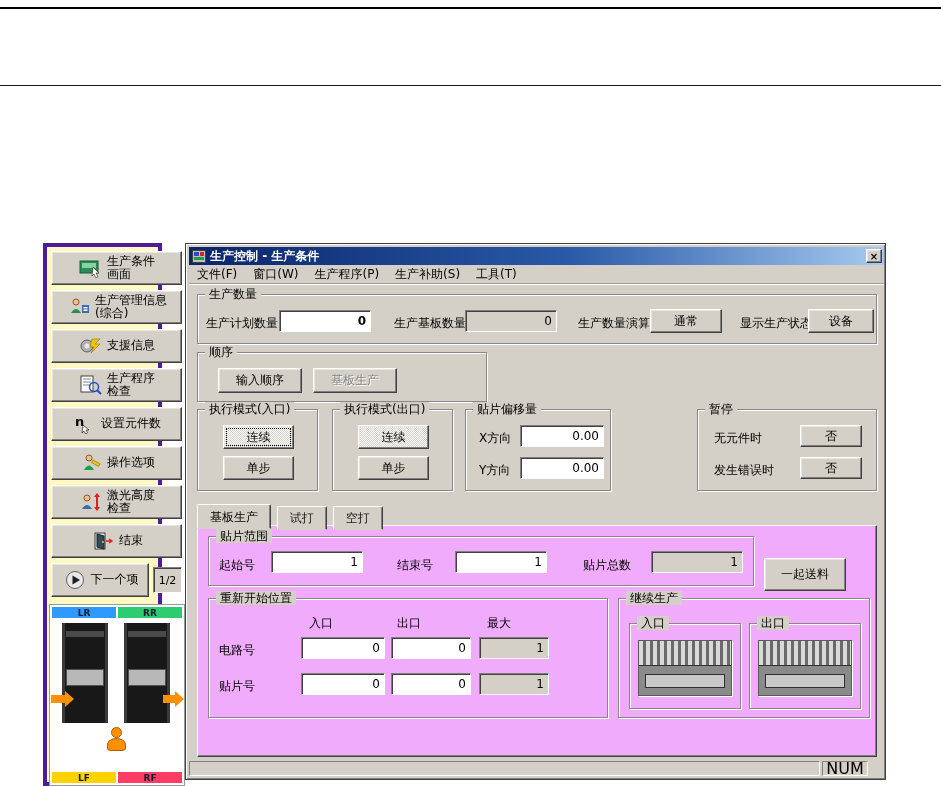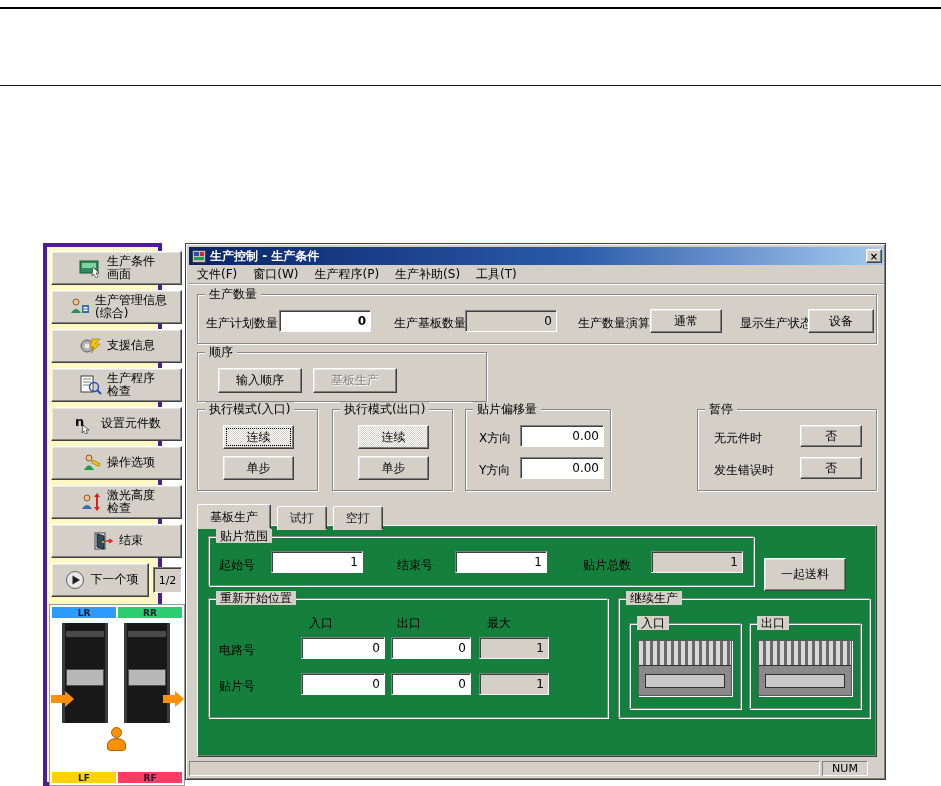--- a/index.html
+++ b/index.html
@@ -69,26 +69,26 @@
   .close-btn { position:absolute; right:2px; top:2px; width:16px; height:14px;
                color:#000; font-size:10px; line-height:11px; font-weight:bold; }
   .menubar { position:absolute; left:3px; top:21px; width:695px; height:19px;
              display:flex; align-items:center; border-bottom:1px solid #9a9a9a; box-shadow:0 1px 0 #fff; }
   .menubar span { padding:2px 8px; cursor:pointer; }
 
   .tab { display:inline-block; padding:3px 12px 2px; background:#d4d0c8; cursor:pointer;
          border:1px solid; border-color:#fff #404040 #d4d0c8 #fff; border-radius:2px 2px 0 0; margin-right:2px; }
   .tab.active { position:relative; top:-1px; padding-top:4px; z-index:3; box-shadow:inset -1px 0 0 #808080; }
   .tab.back { color:#202020; box-shadow:inset -1px 0 0 #808080; }
-  .panel { position:absolute; background:#15803d; border:1px solid; border-color:#fff #404040 #404040 #fff;
+  .panel { position:absolute; background:#f0abfc; border:1px solid; border-color:#fff #404040 #404040 #fff;
            box-shadow: inset -1px -1px 0 #808080; z-index:2;text-align:center; }
 
   .statusbar { position:absolute; left:3px; bottom:3px; width:695px; height:17px;
                display:flex; gap:2px; align-items:stretch; padding-top:2px; }
-  .status-cell { border:1px solid; border-color:#808080 #fff #fff #808080; font-size:11px;
+  .status-cell { border:1px solid; border-color:#808080 #fff #fff #808080; font-size:16px;
                  display:flex; align-items:center; justify-content:center;text-align:center; }
 
   .feeder-img { position:absolute; border:1px solid #5a5a5a; background:#606060; box-shadow:1px 1px 0 #fff; }
   .feeder-slots { height:46%; background:repeating-linear-gradient(90deg,#d8d8d8 0 4px,#6a6a6a 4px 7px);
                   border-bottom:1px solid #303030; }
   .feeder-belt { height:54%; background:#8a8a8a; position:relative; }
   .feeder-belt::after { content:''; position:absolute; left:6%; right:6%; top:28%; height:42%;
                         background:#c8c8c8; border:1px solid #303030; }
 
   .lbl { white-space:nowrap; }

